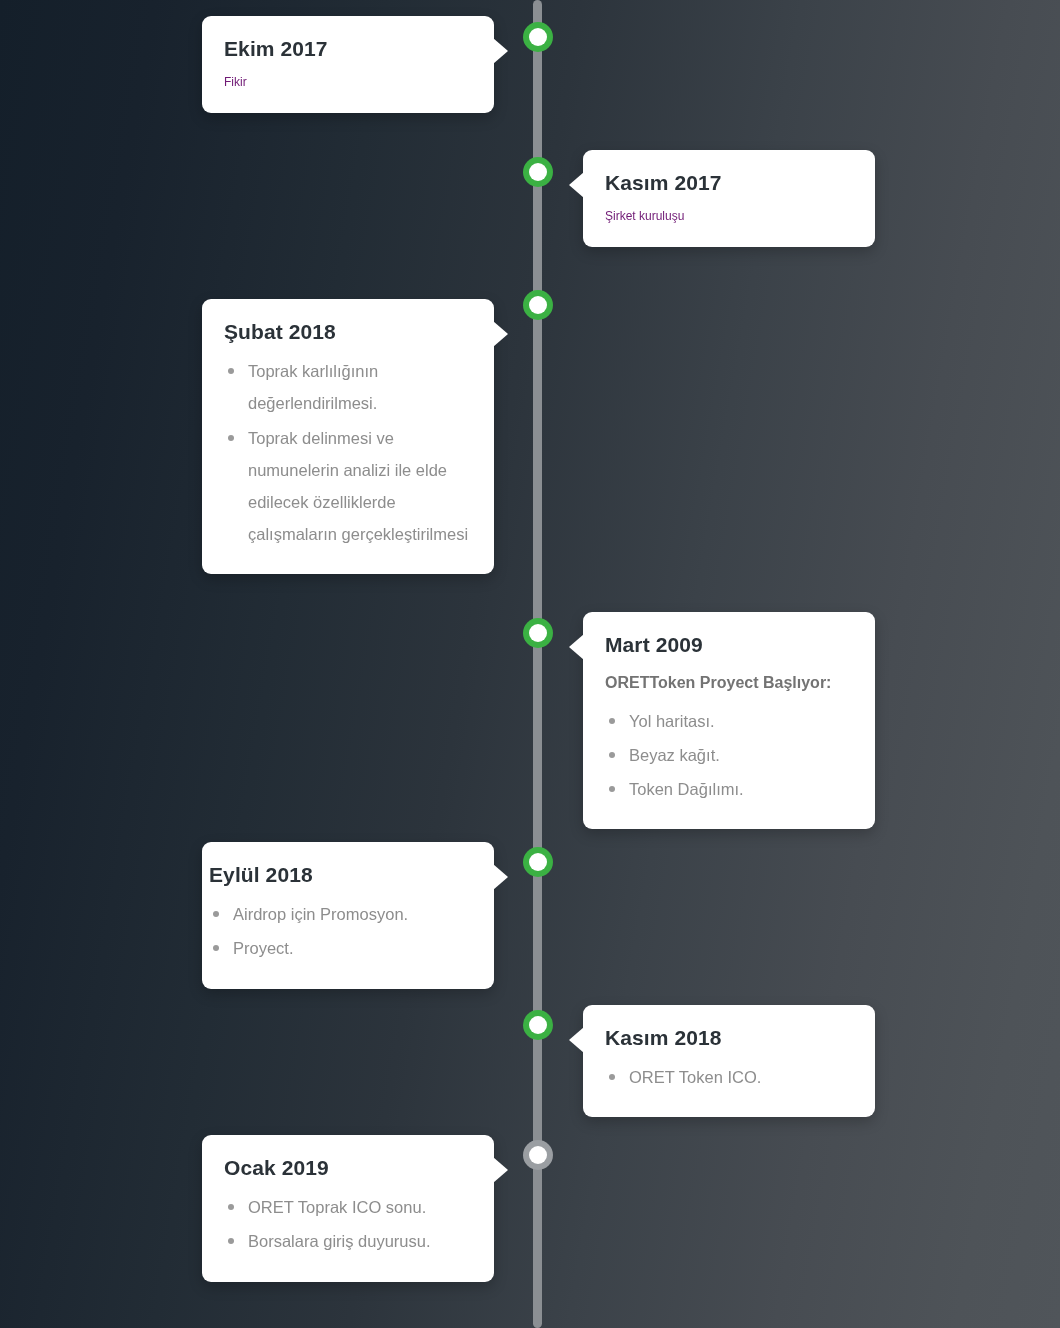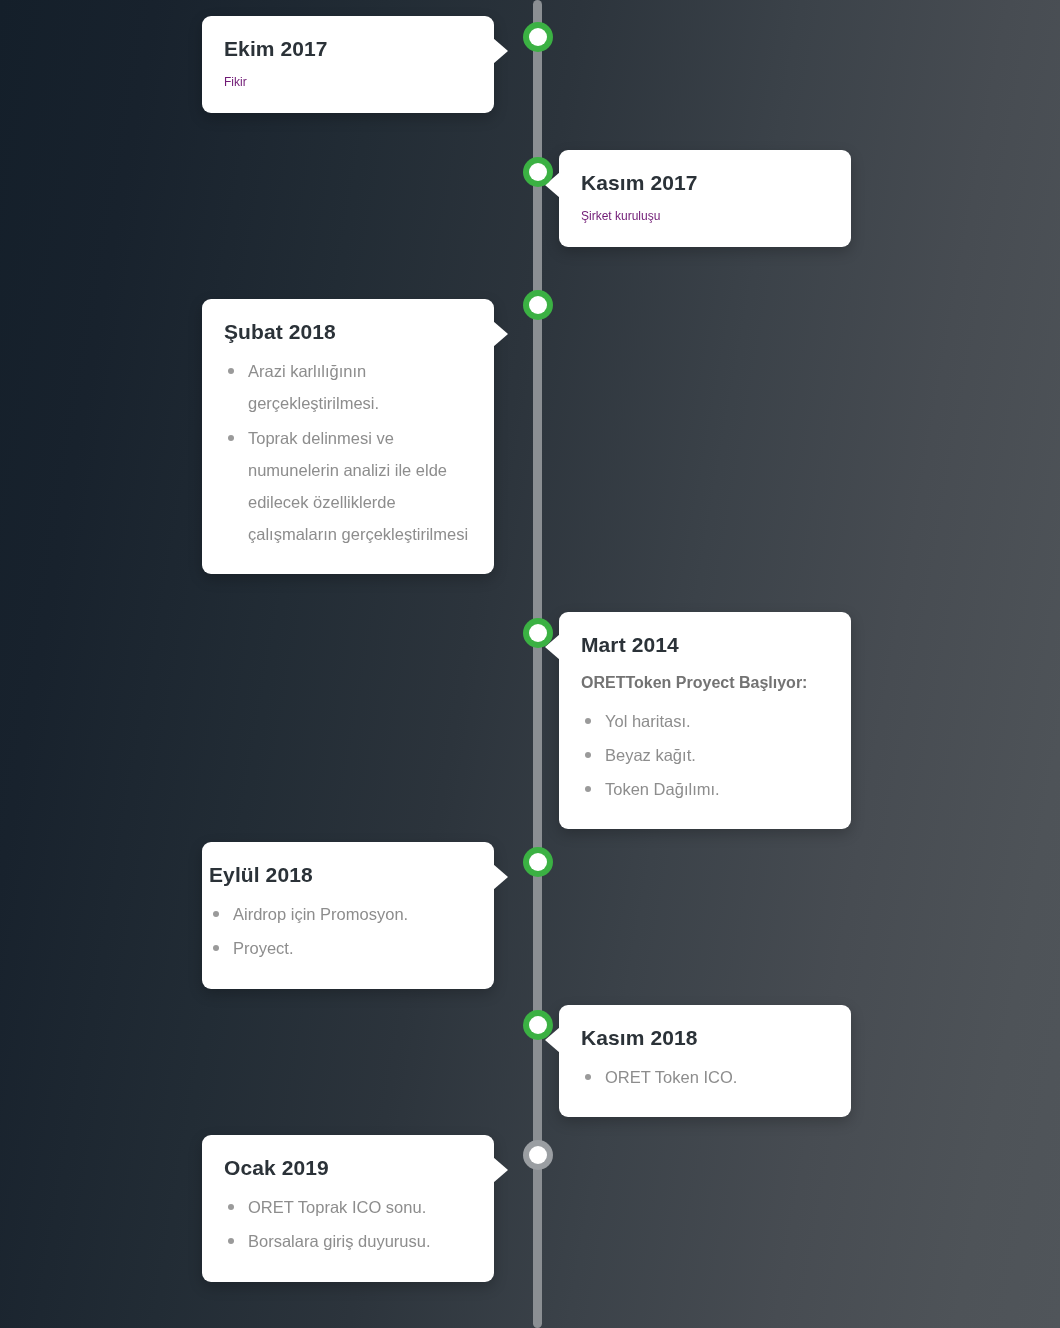--- a/index.html
+++ b/index.html
@@ -70,21 +70,21 @@
     position: absolute;
     box-sizing: border-box;
     width: 292px;
     background: #ffffff;
     border-radius: 9px;
     padding: 20px 22px 22px 22px;
     box-shadow: 0 5px 14px rgba(0,0,0,0.22);
     z-index: 3;
   }
   .card.left  { left: 202px; }
-  .card.right { left: 559px; }
+  .card.right { left: 583px; }
 
   
   .card .notch {
     position: absolute;
     width: 0;
     height: 0;
     top: 22px;
   }
   .card.left .notch {
     right: -14px;
@@ -166,27 +166,27 @@
       </div>
       <div class="card right" style="top: 150px;">
         <div class="notch"></div>
         <h3 class="card-title">Kasım 2017</h3>
         <p class="card-subtitle">Şirket kuruluşu</p>
       </div>
       <div class="card left" style="top: 299px;">
         <div class="notch"></div>
         <h3 class="card-title">Şubat 2018</h3>
         <ul class="card-list">
-          <li>Arazi karlılığının gerçekleştirilmesi.</li>
+          <li>Toprak karlılığının değerlendirilmesi.</li>
           <li>Toprak delinmesi ve numunelerin analizi ile elde edilecek özelliklerde çalışmaların gerçekleştirilmesi</li>
         </ul>
       </div>
       <div class="card right" style="top: 612px;">
         <div class="notch"></div>
-        <h3 class="card-title">Mart 2014</h3>
+        <h3 class="card-title">Mart 2009</h3>
         <p class="card-lead">ORETToken Proyect Başlıyor:</p>
         <ul class="card-list">
           <li>Yol haritası.</li>
           <li>Beyaz kağıt.</li>
           <li>Token Dağılımı.</li>
         </ul>
       </div>
       <div class="card left" style="top: 842px; padding-left: 7px;">
         <div class="notch"></div>
         <h3 class="card-title">Eylül 2018</h3>

